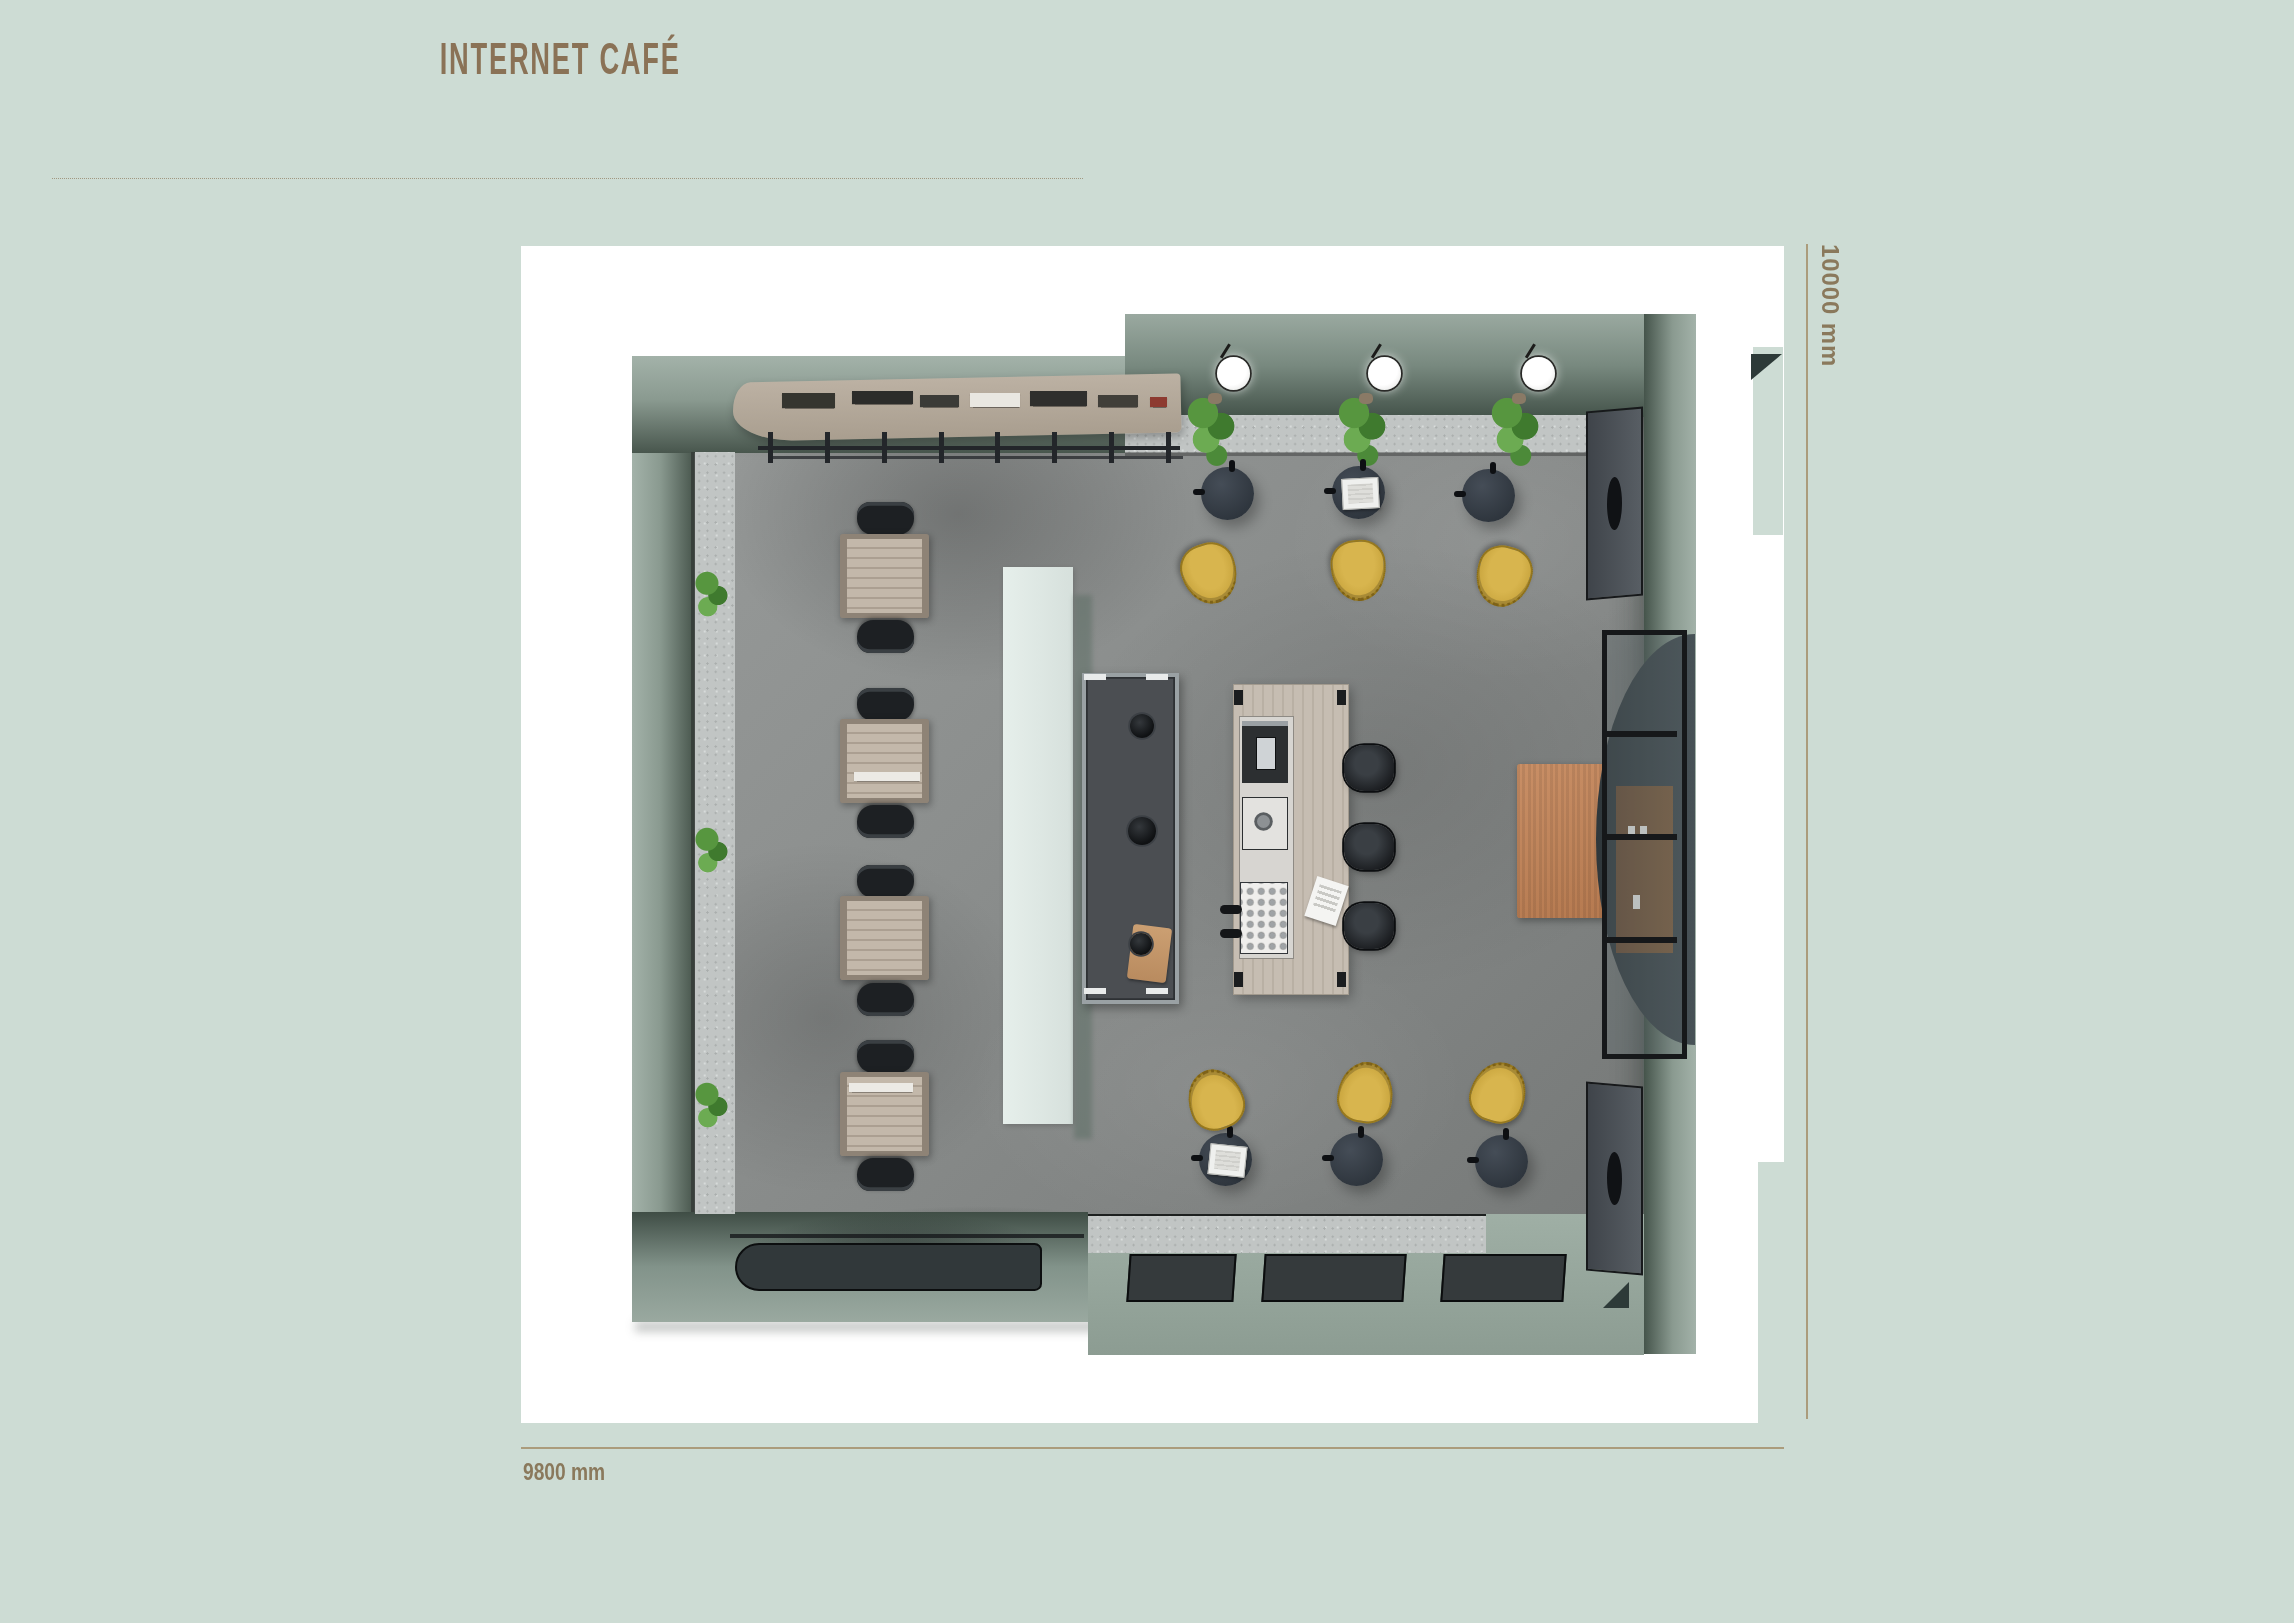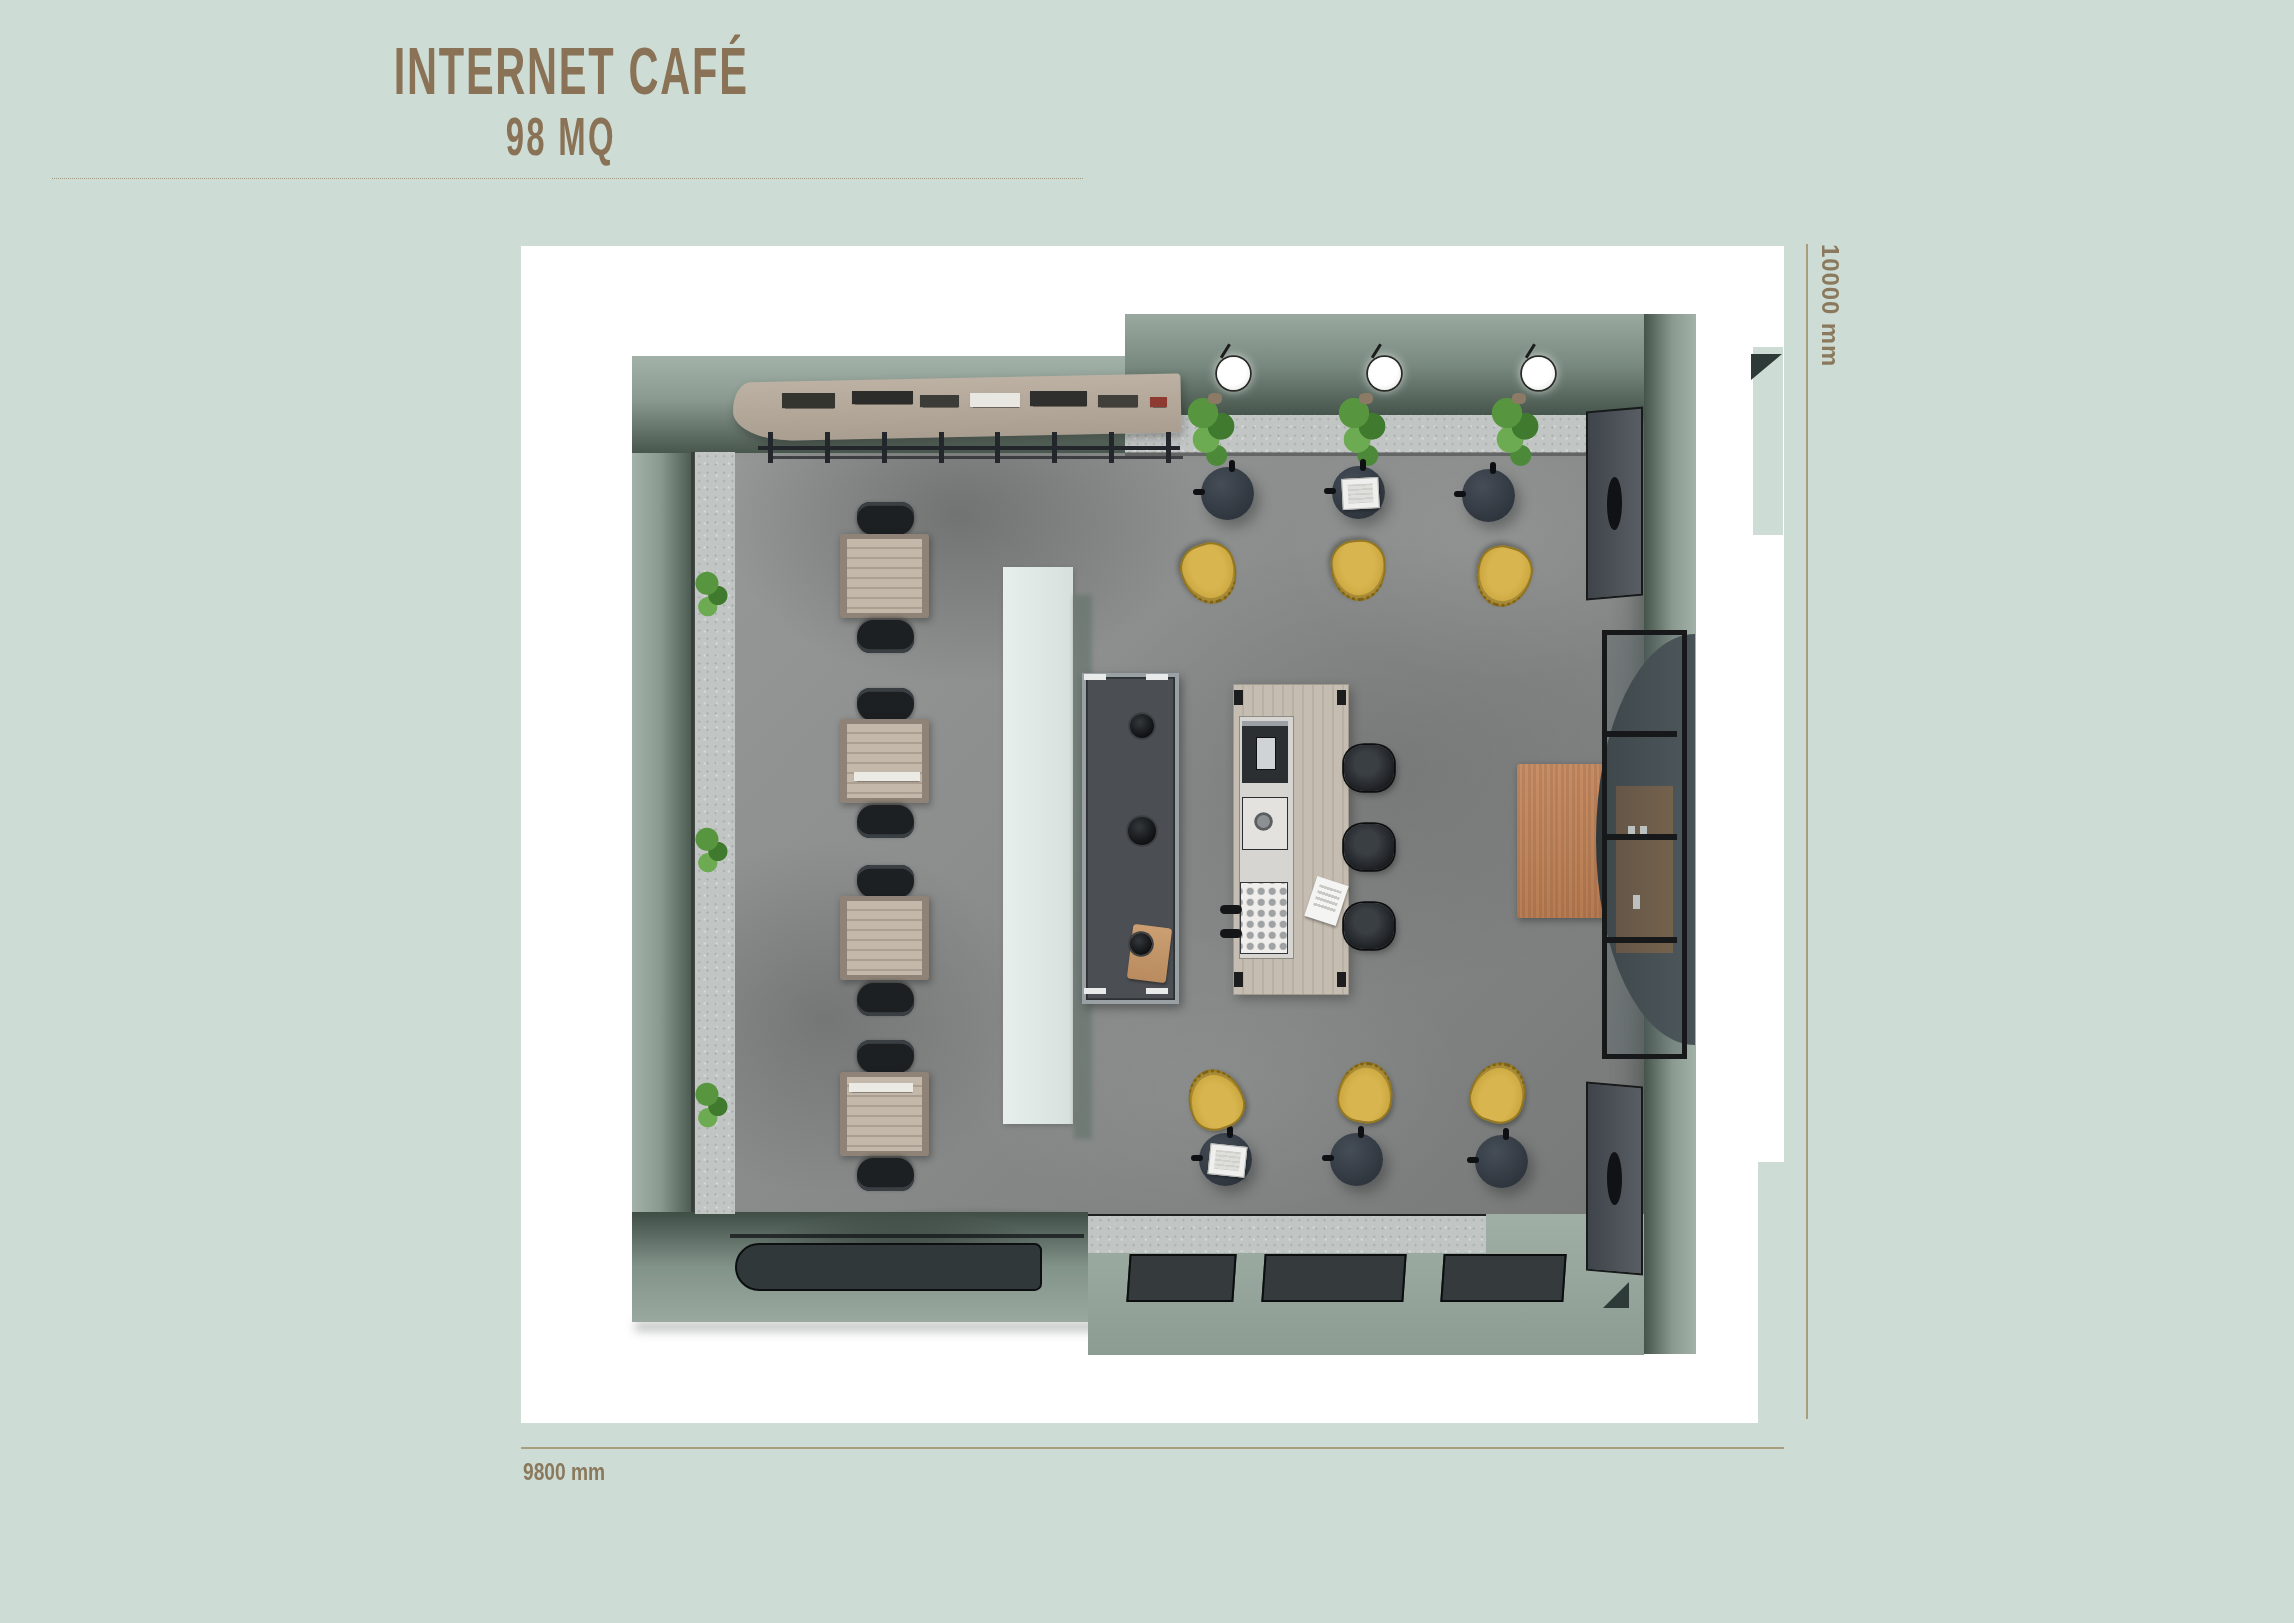--- a/index.html
+++ b/index.html
@@ -1,21 +1,21 @@
 <!DOCTYPE html>
 <html style="--page-bg: #cddcd4; --title-text: #8a7256; --dim-text: #8a795c; --dim-line: #a4906c; --paper: #ffffff; --wall-outer: #9caba2; --wall-inner: #47564d; --floor-base: #8b8e8d; --walkway: #95a49b; --speckle: #c1c5c4; --mint: #d6e0dc; --wood-island: #c2b9ae; --wood-desk: #bdb2a4; --wood-reception: #b3a89a; --counter-dark: #4b4e52; --table-dark: #2e353d; --chair-black: #1d2023; --chair-yellow: #c7a33c; --stool-black: #17191c; --rug: #b5794f; --plant: #57963f; --mat: #31383a; --glass-frame: #16181a; --cabinet-wood: #84613f;font-size:14.7px"><head>
 <meta charset="utf-8">
 <style>
   html,body{margin:0;padding:0;}
   body{font-family:"Liberation Sans",sans-serif;}
   .canvas{position:relative;width:2295px;height:1624px;background:var(--page-bg,#cddcd4);overflow:hidden;}
 
   
   .title-block{position:absolute;left:285px;top:37px;width:551px;text-align:center;color:var(--title-text,#8a7256);font-weight:700;line-height:1.0;}
-  .tline1{font-size:67px;letter-spacing:2.8px;}
+  .tline1{font-size:44px;letter-spacing:2.8px;}
   .tline2{font-size:53px;letter-spacing:3.7px;margin-top:5.5px;}
   .cond{display:inline-block;transform:scaleX(.62);transform-origin:center;white-space:nowrap;}
   .divider{position:absolute;left:52px;top:178px;width:1031px;border-top:1.8px dotted rgba(139,115,85,.65);}
 
   
   .vdim-line{position:absolute;left:1806px;top:244px;width:1.8px;height:1175px;background:var(--dim-line,#a4906c);opacity:.85;}
   .vdim-label{position:absolute;left:1816px;top:244px;writing-mode:vertical-rl;font-size:24px;font-weight:700;color:var(--dim-text,#8a795c);letter-spacing:0.9px;}
   .hdim-line{position:absolute;left:521px;top:1447px;width:1263px;height:1.8px;background:var(--dim-line,#a4906c);opacity:.85;}
   .hdim-label{position:absolute;left:523px;top:1458px;font-size:24px;font-weight:700;color:var(--dim-text,#8a795c);}
   .condx{display:inline-block;transform:scaleX(.8);transform-origin:left;}
@@ -124,21 +124,20 @@
 
   .mat{position:absolute;top:1254px;height:44px;background:#353a3c;border:2.8px solid #0b0d0e;transform:skewX(-4deg);}
 </style>
 </head>
 <body>
 
 <div class="canvas">
 
   <div class="title-block">
     <div class="tline1"><span class="cond">INTERNET CAFÉ</span></div>
-    <div class="tline2"><span class="cond">98 MQ</span></div>
   </div>
   <div class="divider"></div>
 
   <div id="scene">
     <div class="paper"></div>
     <div class="bshadow"></div>
 
     <div class="floor"></div>
     <div class="walkway"></div>
     <div class="threshold speckle"></div>

